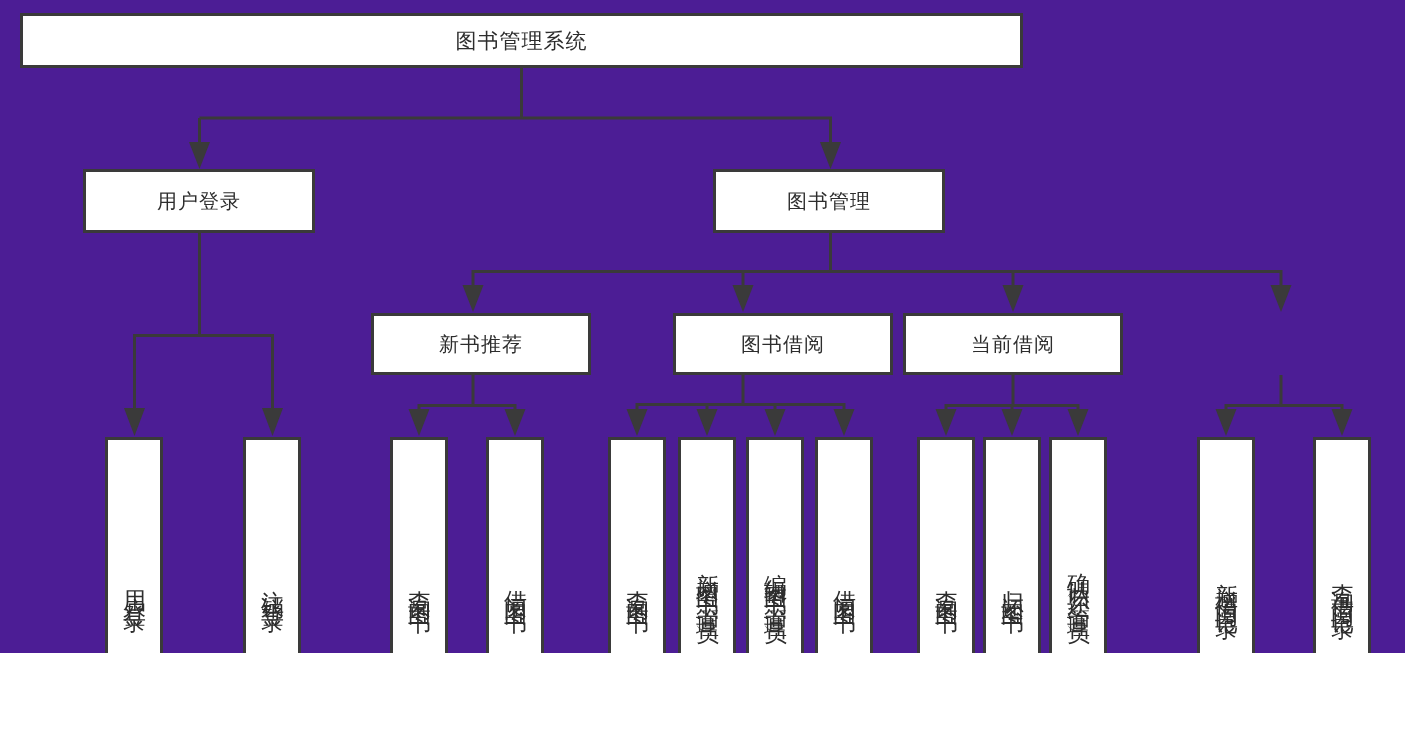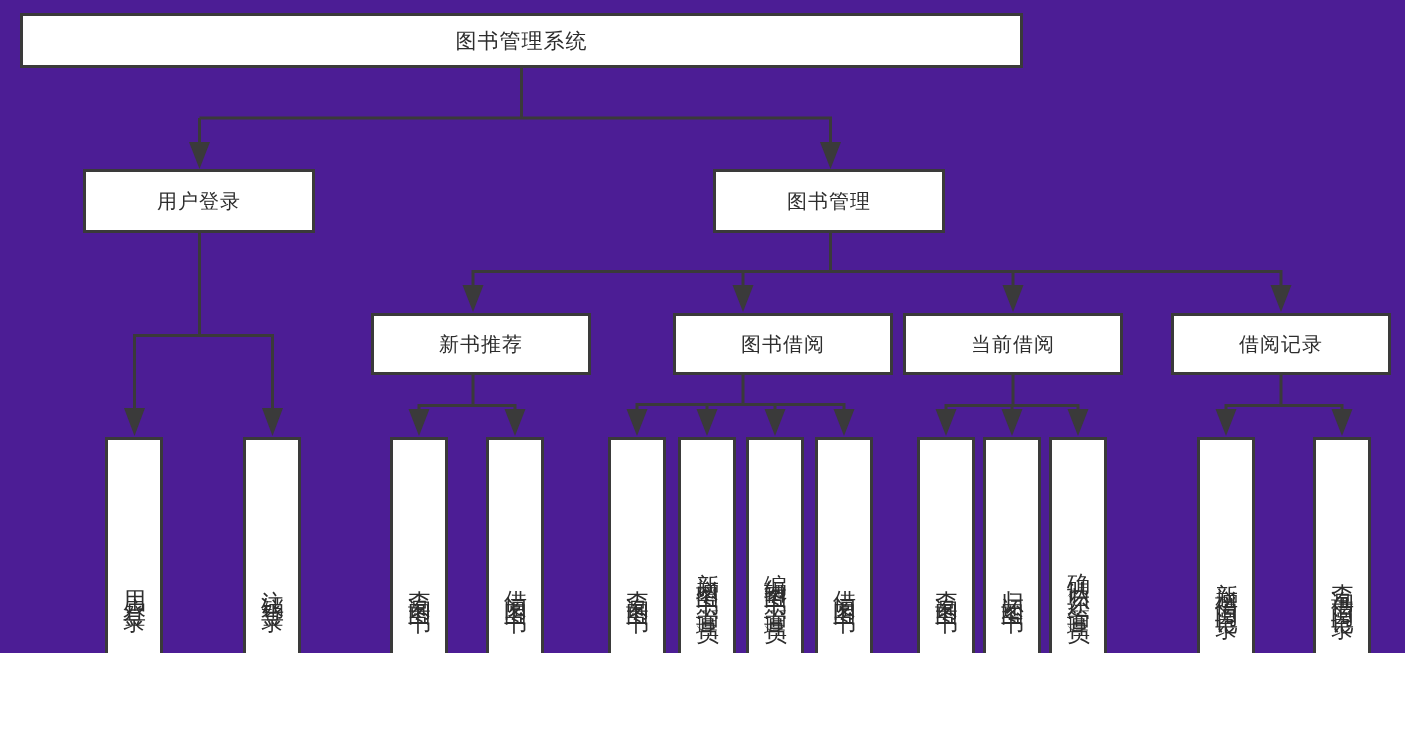--- a/index.html
+++ b/index.html
@@ -76,21 +76,20 @@
   </svg>
 
   <div class="node h root" style="left:20px;top:13px;width:1003px;height:55px;">图书管理系统</div>
 
   <div class="node h" style="left:83px;top:169px;width:232px;height:64px;">用户登录</div>
   <div class="node h" style="left:713px;top:169px;width:232px;height:64px;">图书管理</div>
 
   <div class="node h" style="left:363px;top:313px;width:220px;height:62px;margin-left:8px;">新书推荐</div>
   <div class="node h" style="left:633px;top:313px;width:220px;height:62px;margin-left:40px;">图书借阅</div>
   <div class="node h" style="left:903px;top:313px;width:220px;height:62px;text-align:right;">当前借阅</div>
-  <div class="node h" style="left:1171px;top:313px;width:220px;height:62px;">借阅记录</div>
 
   <div class="node v" style="left:105px;">用户登录</div>
   <div class="node v" style="left:243px;">注销登录</div>
 
   <div class="node v" style="left:390px;">查询图书</div>
   <div class="node v" style="left:486px;">借阅图书</div>
 
   <div class="node v" style="left:608px;">查询图书</div>
   <div class="node v" style="left:678px;">新增图书（管理员）</div>
   <div class="node v" style="left:746px;">编辑图书（管理员）</div>

